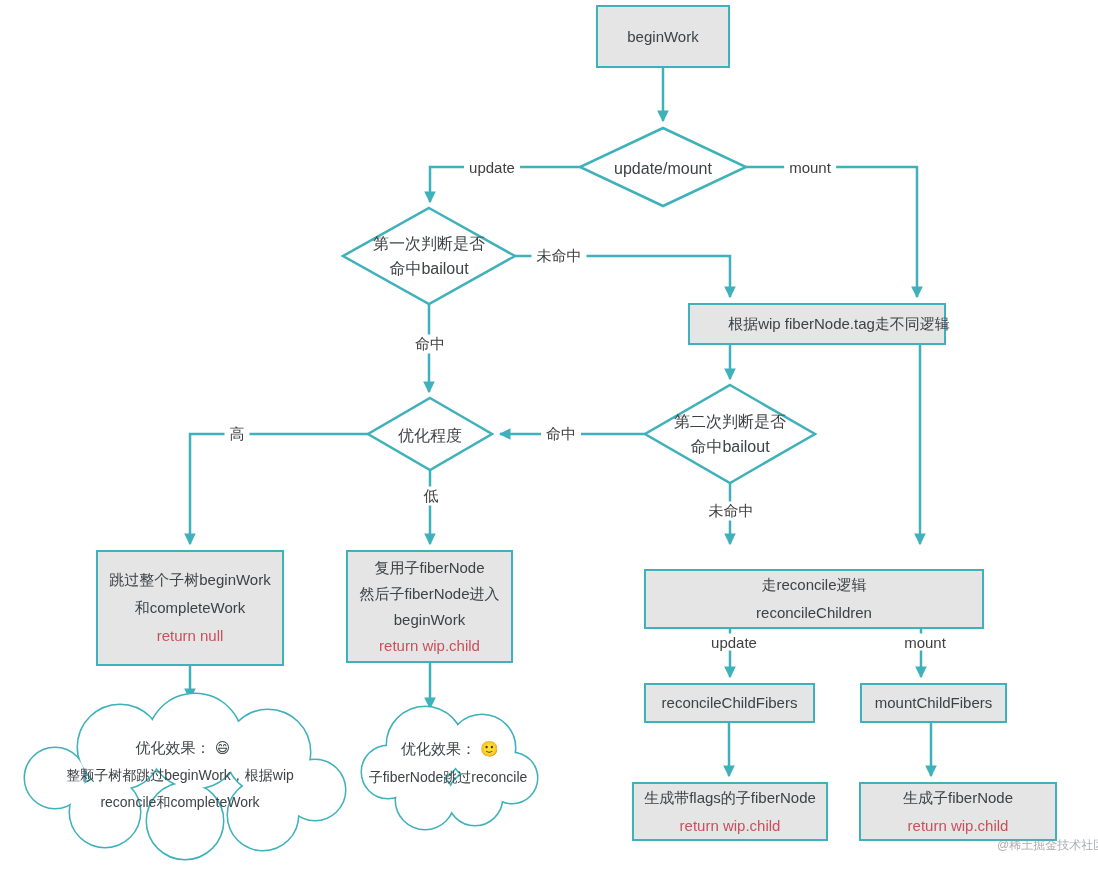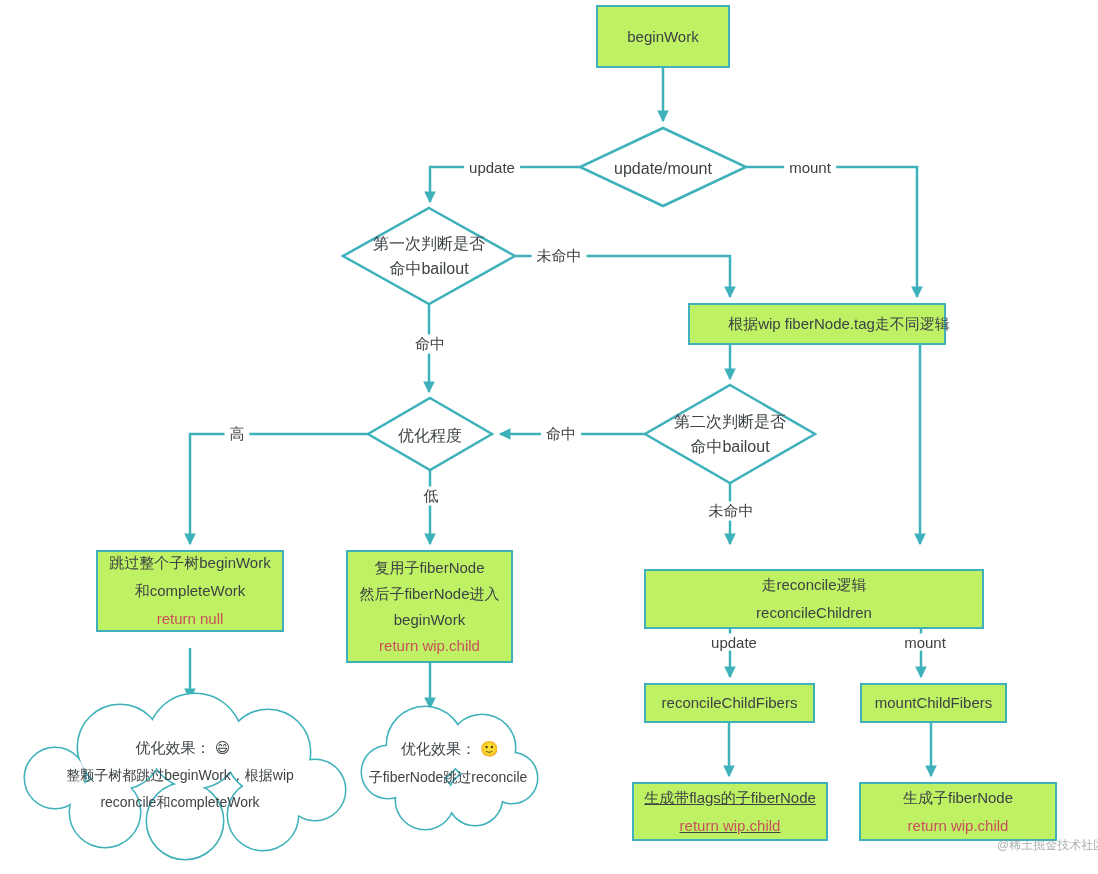--- a/index.html
+++ b/index.html
@@ -2,21 +2,21 @@
 <html><head>
 <meta charset="utf-8">
 <style>
   html,body{margin:0;padding:0;background:#ffffff;}
   .canvas{
     position:relative;width:1098px;height:874px;background:#ffffff;overflow:hidden;
     font-family:"Liberation Sans","DejaVu Sans",sans-serif;color:#3d4245;
   }
   svg.wires{position:absolute;left:0;top:0;}
   .box{
-    position:absolute;background:#bef264;border:2px solid #3eb1bb;
+    position:absolute;background:#e5e5e5;border:2px solid #3eb1bb;
     display:flex;flex-direction:column;align-items:center;justify-content:center;
     font-size:15px;color:#3d4245;text-align:center;box-sizing:border-box;z-index:3;
   }
   .box .ln{line-height:28px;white-space:nowrap;}
   .ret{color:#c9505b;}
   .dlabel{
     position:absolute;transform:translate(-50%,-50%);text-align:center;
     font-size:16px;line-height:25px;color:#3d4245;white-space:nowrap;z-index:3;
   }
   .elabel{
@@ -115,21 +115,21 @@
   </svg>
 
   <div class="box" style="left:596px;top:5px;width:134px;height:63px;">
     <div class="ln">beginWork</div>
   </div>
 
   <div class="box" style="left:688px;top:303px;width:258px;height:42px;padding-left:44px;">
     <div class="ln">根据wip fiberNode.tag走不同逻辑</div>
   </div>
 
-  <div class="box" style="left:96px;top:550px;width:188px;height:82px;text-align:center;">
+  <div class="box" style="left:96px;top:550px;width:188px;height:116px;text-align:center;">
     <div class="ln">跳过整个子树beginWork</div>
     <div class="ln">和completeWork</div>
     <div class="ln ret">return null</div>
   </div>
 
   <div class="box" style="left:346px;top:550px;width:167px;height:113px;">
     <div class="ln" style="line-height:26px;">复用子fiberNode</div>
     <div class="ln" style="line-height:26px;">然后子fiberNode进入</div>
     <div class="ln" style="line-height:26px;">beginWork</div>
     <div class="ln ret" style="line-height:26px;">return wip.child</div>
@@ -141,21 +141,21 @@
   </div>
 
   <div class="box" style="left:644px;top:683px;width:171px;height:40px;">
     <div class="ln">reconcileChildFibers</div>
   </div>
 
   <div class="box" style="left:860px;top:683px;width:147px;height:40px;">
     <div class="ln">mountChildFibers</div>
   </div>
 
-  <div class="box" style="left:632px;top:782px;width:196px;height:59px;text-decoration:underline;">
+  <div class="box" style="left:632px;top:782px;width:196px;height:59px;">
     <div class="ln">生成带flags的子fiberNode</div>
     <div class="ln ret">return wip.child</div>
   </div>
 
   <div class="box" style="left:859px;top:782px;width:198px;height:59px;">
     <div class="ln">生成子fiberNode</div>
     <div class="ln ret">return wip.child</div>
   </div>
 
   <div class="dlabel" style="left:663px;top:168px;">update/mount</div>

